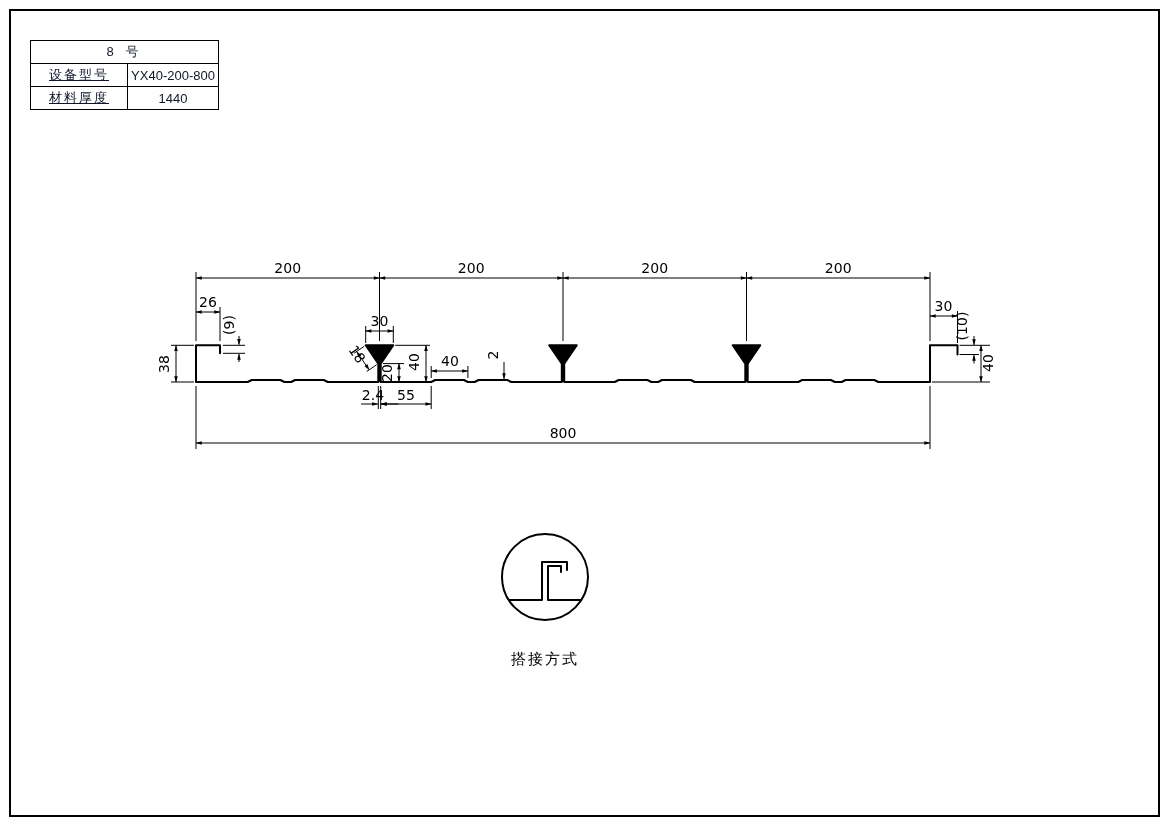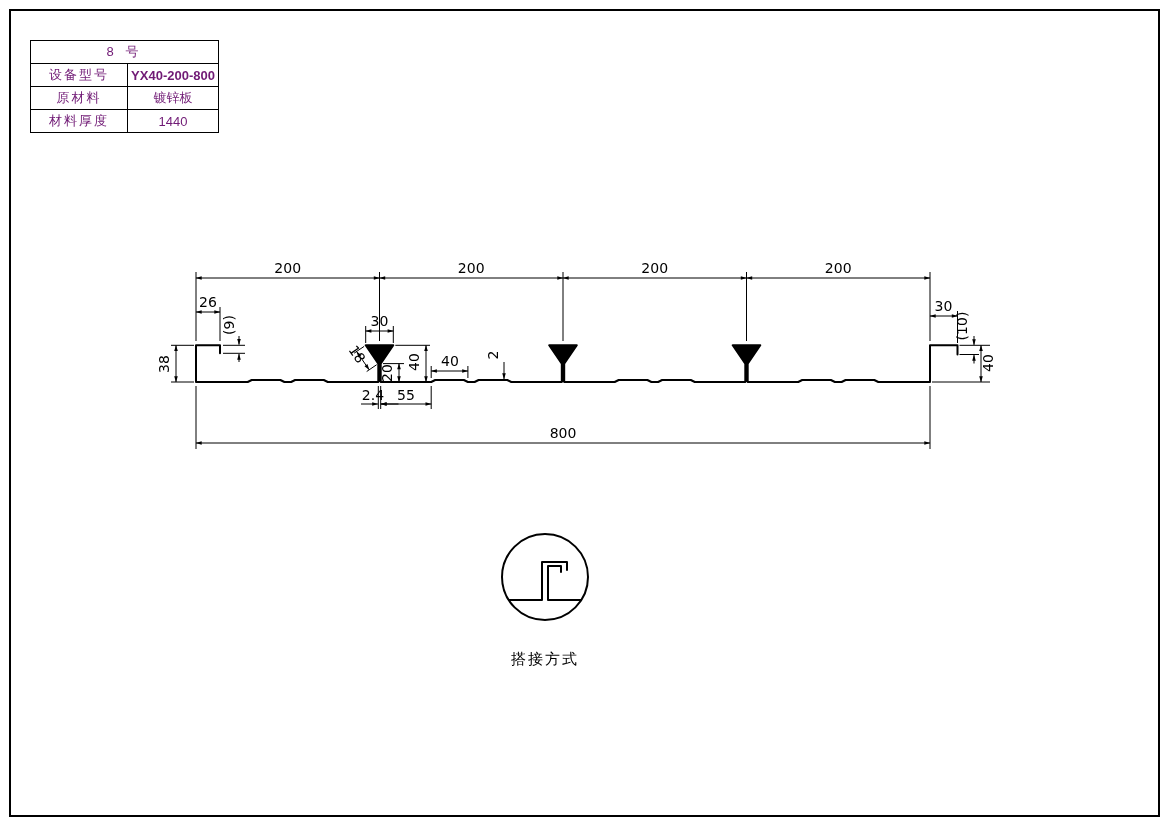--- a/index.html
+++ b/index.html
@@ -1,25 +1,25 @@
 <!DOCTYPE html>
 <html><head>
 <meta charset="utf-8">
 <style>
   html,body{margin:0;padding:0;background:#e8e8e8;}
   .page{position:relative;width:1169px;height:827px;background:#ffffff;
-        font-family:"Liberation Sans",sans-serif;color:#701a75;overflow:hidden;margin:0 auto;}
+        font-family:"Liberation Sans",sans-serif;color:#0f172a;overflow:hidden;margin:0 auto;}
   .sheet-border{position:absolute;left:9px;top:9px;right:9px;bottom:10px;border:2px solid #000;}
   .titleblock{position:absolute;left:30px;top:40px;border-collapse:collapse;background:#fff;}
   .titleblock td{border:1px solid #000;height:22px;padding:0 3px;text-align:center;
                  font-size:13px;white-space:nowrap;}
   .tb-header{letter-spacing:4px;font-size:14px;}
-  .tb-label{width:90px;font-size:12px;letter-spacing:2px;}
+  .tb-label{width:90px;font-size:12px;letter-spacing:2px;text-decoration:underline;}
   .tb-value{width:84px;font-size:13px;}
-  .tb-model{font-weight:bold;font-size:15px;letter-spacing:0;}
+  .tb-model{font-weight:normal;font-size:15px;letter-spacing:0;}
   svg.drawing{position:absolute;left:0;top:0;}
   .thin{stroke:#000;stroke-width:1;fill:none;}
   .thick{stroke:#000;stroke-width:2;fill:none;stroke-linejoin:round;stroke-linecap:round;}
   .ribfill{fill:#000;stroke:none;}
   text.dim{font-family:"DejaVu Sans",sans-serif;font-size:14px;fill:#000;}
   text.cjk{font-family:"DejaVu Sans",sans-serif;font-size:15px;fill:#000;letter-spacing:2px;}
 </style>
 </head>
 <body>
 
@@ -27,24 +27,20 @@
   <div class="sheet-border"></div>
 
   <table class="titleblock">
     <tbody>
         <tr>
       <td colspan="2" class="tb-header">8  号</td>
     </tr>
     <tr>
       <td class="tb-label">设备型号</td>
       <td class="tb-value tb-model">YX40-200-800</td>
-    </tr>
-    <tr>
-      <td class="tb-label">原材料</td>
-      <td class="tb-value">镀锌板</td>
     </tr>
     <tr>
       <td class="tb-label">材料厚度</td>
       <td class="tb-value">1440</td>
     </tr>
   </tbody>
     </table>
 
   <svg class="drawing" width="1169" height="827" viewBox="0 0 1169 827">
     <defs>

